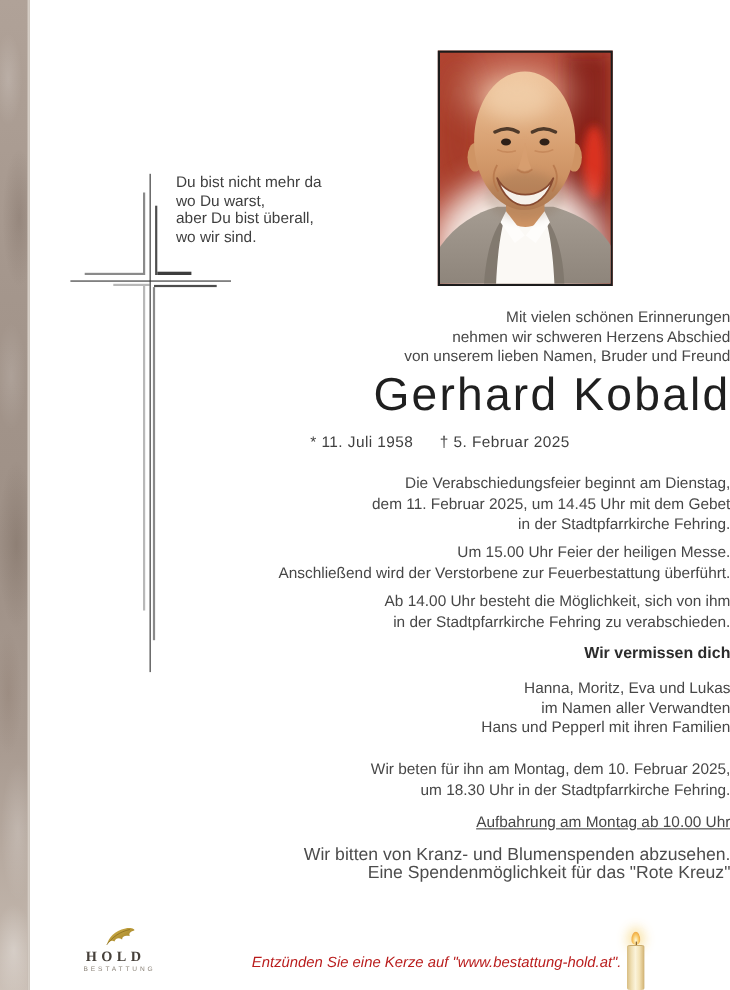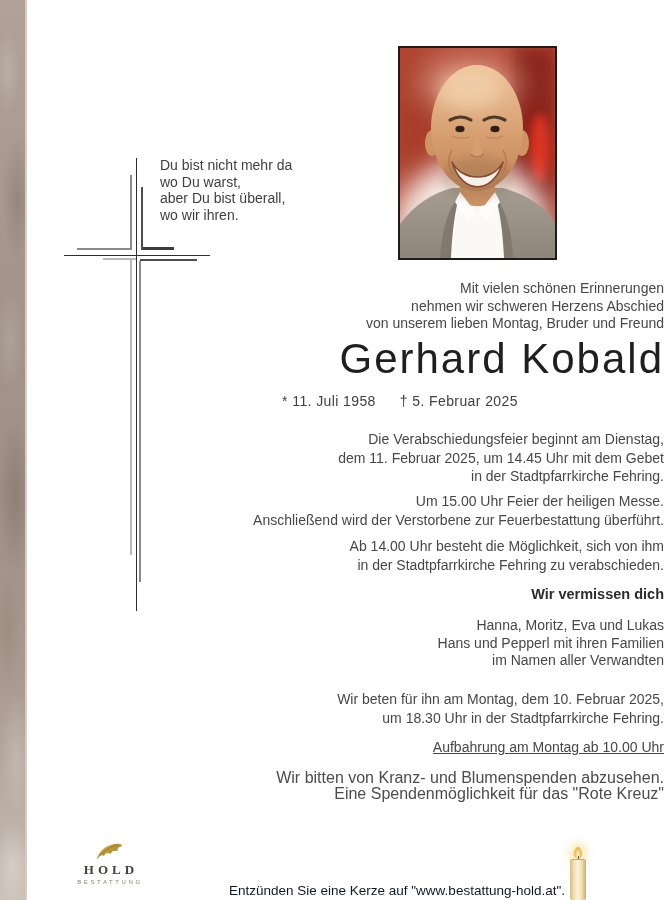--- a/index.html
+++ b/index.html
@@ -53,26 +53,26 @@
   .dates{top:393px;font-size:14px;color:#3f3f3f;display:flex;justify-content:center;gap:24px;letter-spacing:.4px;}
   .p-service{top:430px;}
   .p-mass{top:492px;}
   .p-farewell{top:537px;}
   .missyou{top:586px;font-size:14.5px;font-weight:bold;color:#2c2c2c;}
   .family{top:617px;font-size:14px;line-height:17.5px;}
   .p-prayer{top:690px;}
   .laying{top:738px;text-decoration:underline;}
   .donation{top:770px;font-size:16px;line-height:16px;color:#4c4c4c;}
   
-  .logo{position:absolute;left:74px;top:843px;width:70px;text-align:center;}
+  .logo{position:absolute;left:74px;top:843px;width:70px;}
   .logo-leaf{display:block;margin:0 auto 1px auto;}
   .logo-name{font-family:"Liberation Serif", serif;font-size:13px;letter-spacing:4px;color:#46403a;font-weight:600;margin-left:4px;}
   .logo-sub{font-size:6px;letter-spacing:2.6px;color:#8d857b;margin-top:1px;margin-left:2px;}
   .candle-line{
-    position:absolute;top:867px;right:99px;font-size:13.5px;color:#0f172a;margin-top:16px;
+    position:absolute;top:867px;right:99px;font-size:13.5px;font-style:italic;color:#b91c1c;
   }
   .candle{position:absolute;left:567px;top:845px;width:22px;height:54px;}
   .candle .flame{
     position:absolute;left:7px;top:2px;width:8px;height:12px;
     background:radial-gradient(ellipse at 50% 65%,#fff8d8 0%,#f8c865 45%,#eda23a 75%,rgba(237,162,58,0) 100%);
     border-radius:50% 50% 50% 50%/62% 62% 38% 38%;
     box-shadow:0 0 10px 4px rgba(250,225,160,.9);
   }
   .candle .wick{position:absolute;left:10.5px;top:11px;width:1px;height:4px;background:#7a5a30;}
   .candle .body{
@@ -160,27 +160,27 @@
   <div class="c-h-lowerright"></div>
   <div class="c-v-botleft"></div>
   <div class="c-v-botright"></div>
   <div class="c-v-main"></div>
 </div>
 
 <div class="quote">
   <div>Du bist nicht mehr da</div>
   <div>wo Du warst,</div>
   <div>aber Du bist überall,</div>
-  <div>wo wir ihren.</div>
+  <div>wo wir sind.</div>
 </div>
 
 <div class="cblock intro">
   <div>Mit vielen schönen Erinnerungen</div>
   <div>nehmen wir schweren Herzens Abschied</div>
-  <div>von unserem lieben Montag, Bruder und Freund</div>
+  <div>von unserem lieben Namen, Bruder und Freund</div>
 </div>
 
 <div class="cblock name">Gerhard Kobald</div>
 
 <div class="cblock dates">
   <span>* 11. Juli 1958</span>
   <span>† 5. Februar 2025</span>
 </div>
 
 <div class="cblock body-txt p-service">
@@ -196,22 +196,22 @@
 
 <div class="cblock body-txt p-farewell">
   <div>Ab 14.00 Uhr besteht die Möglichkeit, sich von ihm</div>
   <div>in der Stadtpfarrkirche Fehring zu verabschieden.</div>
 </div>
 
 <div class="cblock missyou">Wir vermissen dich</div>
 
 <div class="cblock family">
   <div>Hanna, Moritz, Eva und Lukas</div>
+  <div>im Namen aller Verwandten</div>
   <div>Hans und Pepperl mit ihren Familien</div>
-  <div>im Namen aller Verwandten</div>
 </div>
 
 <div class="cblock body-txt p-prayer">
   <div>Wir beten für ihn am Montag, dem 10. Februar 2025,</div>
   <div>um 18.30 Uhr in der Stadtpfarrkirche Fehring.</div>
 </div>
 
 <div class="cblock body-txt laying">Aufbahrung am Montag ab 10.00 Uhr</div>
 
 <div class="cblock donation">

